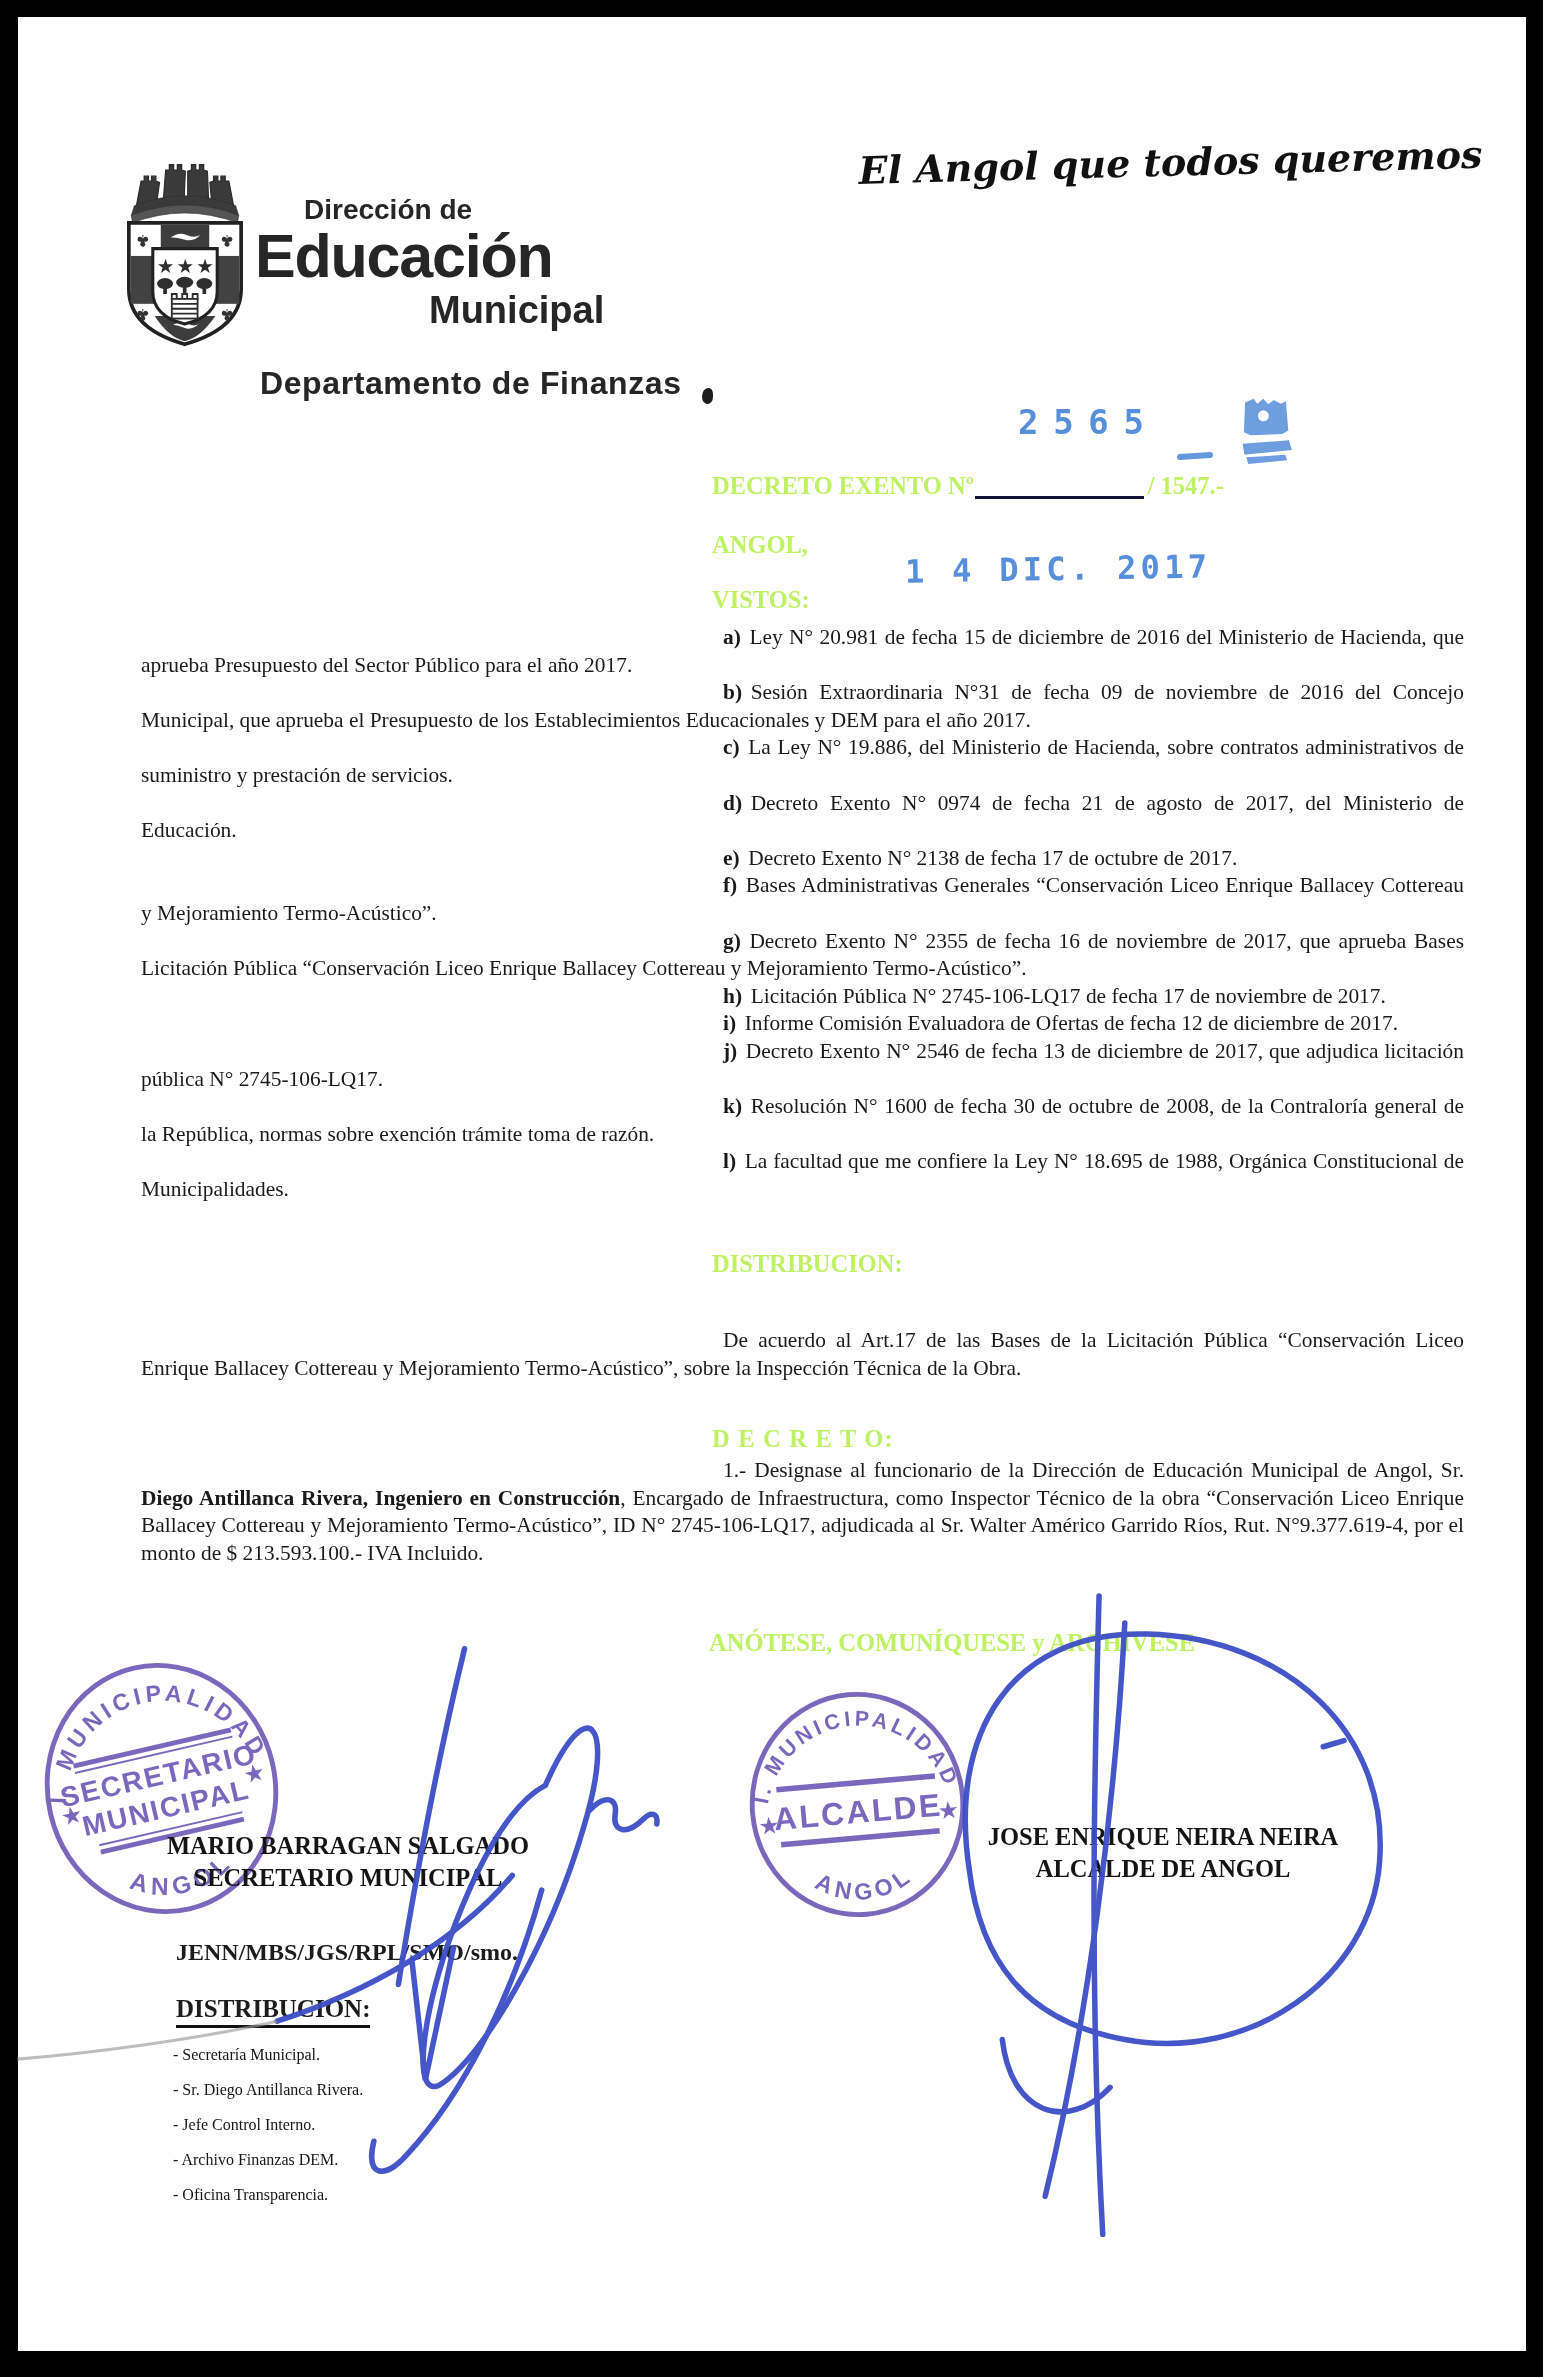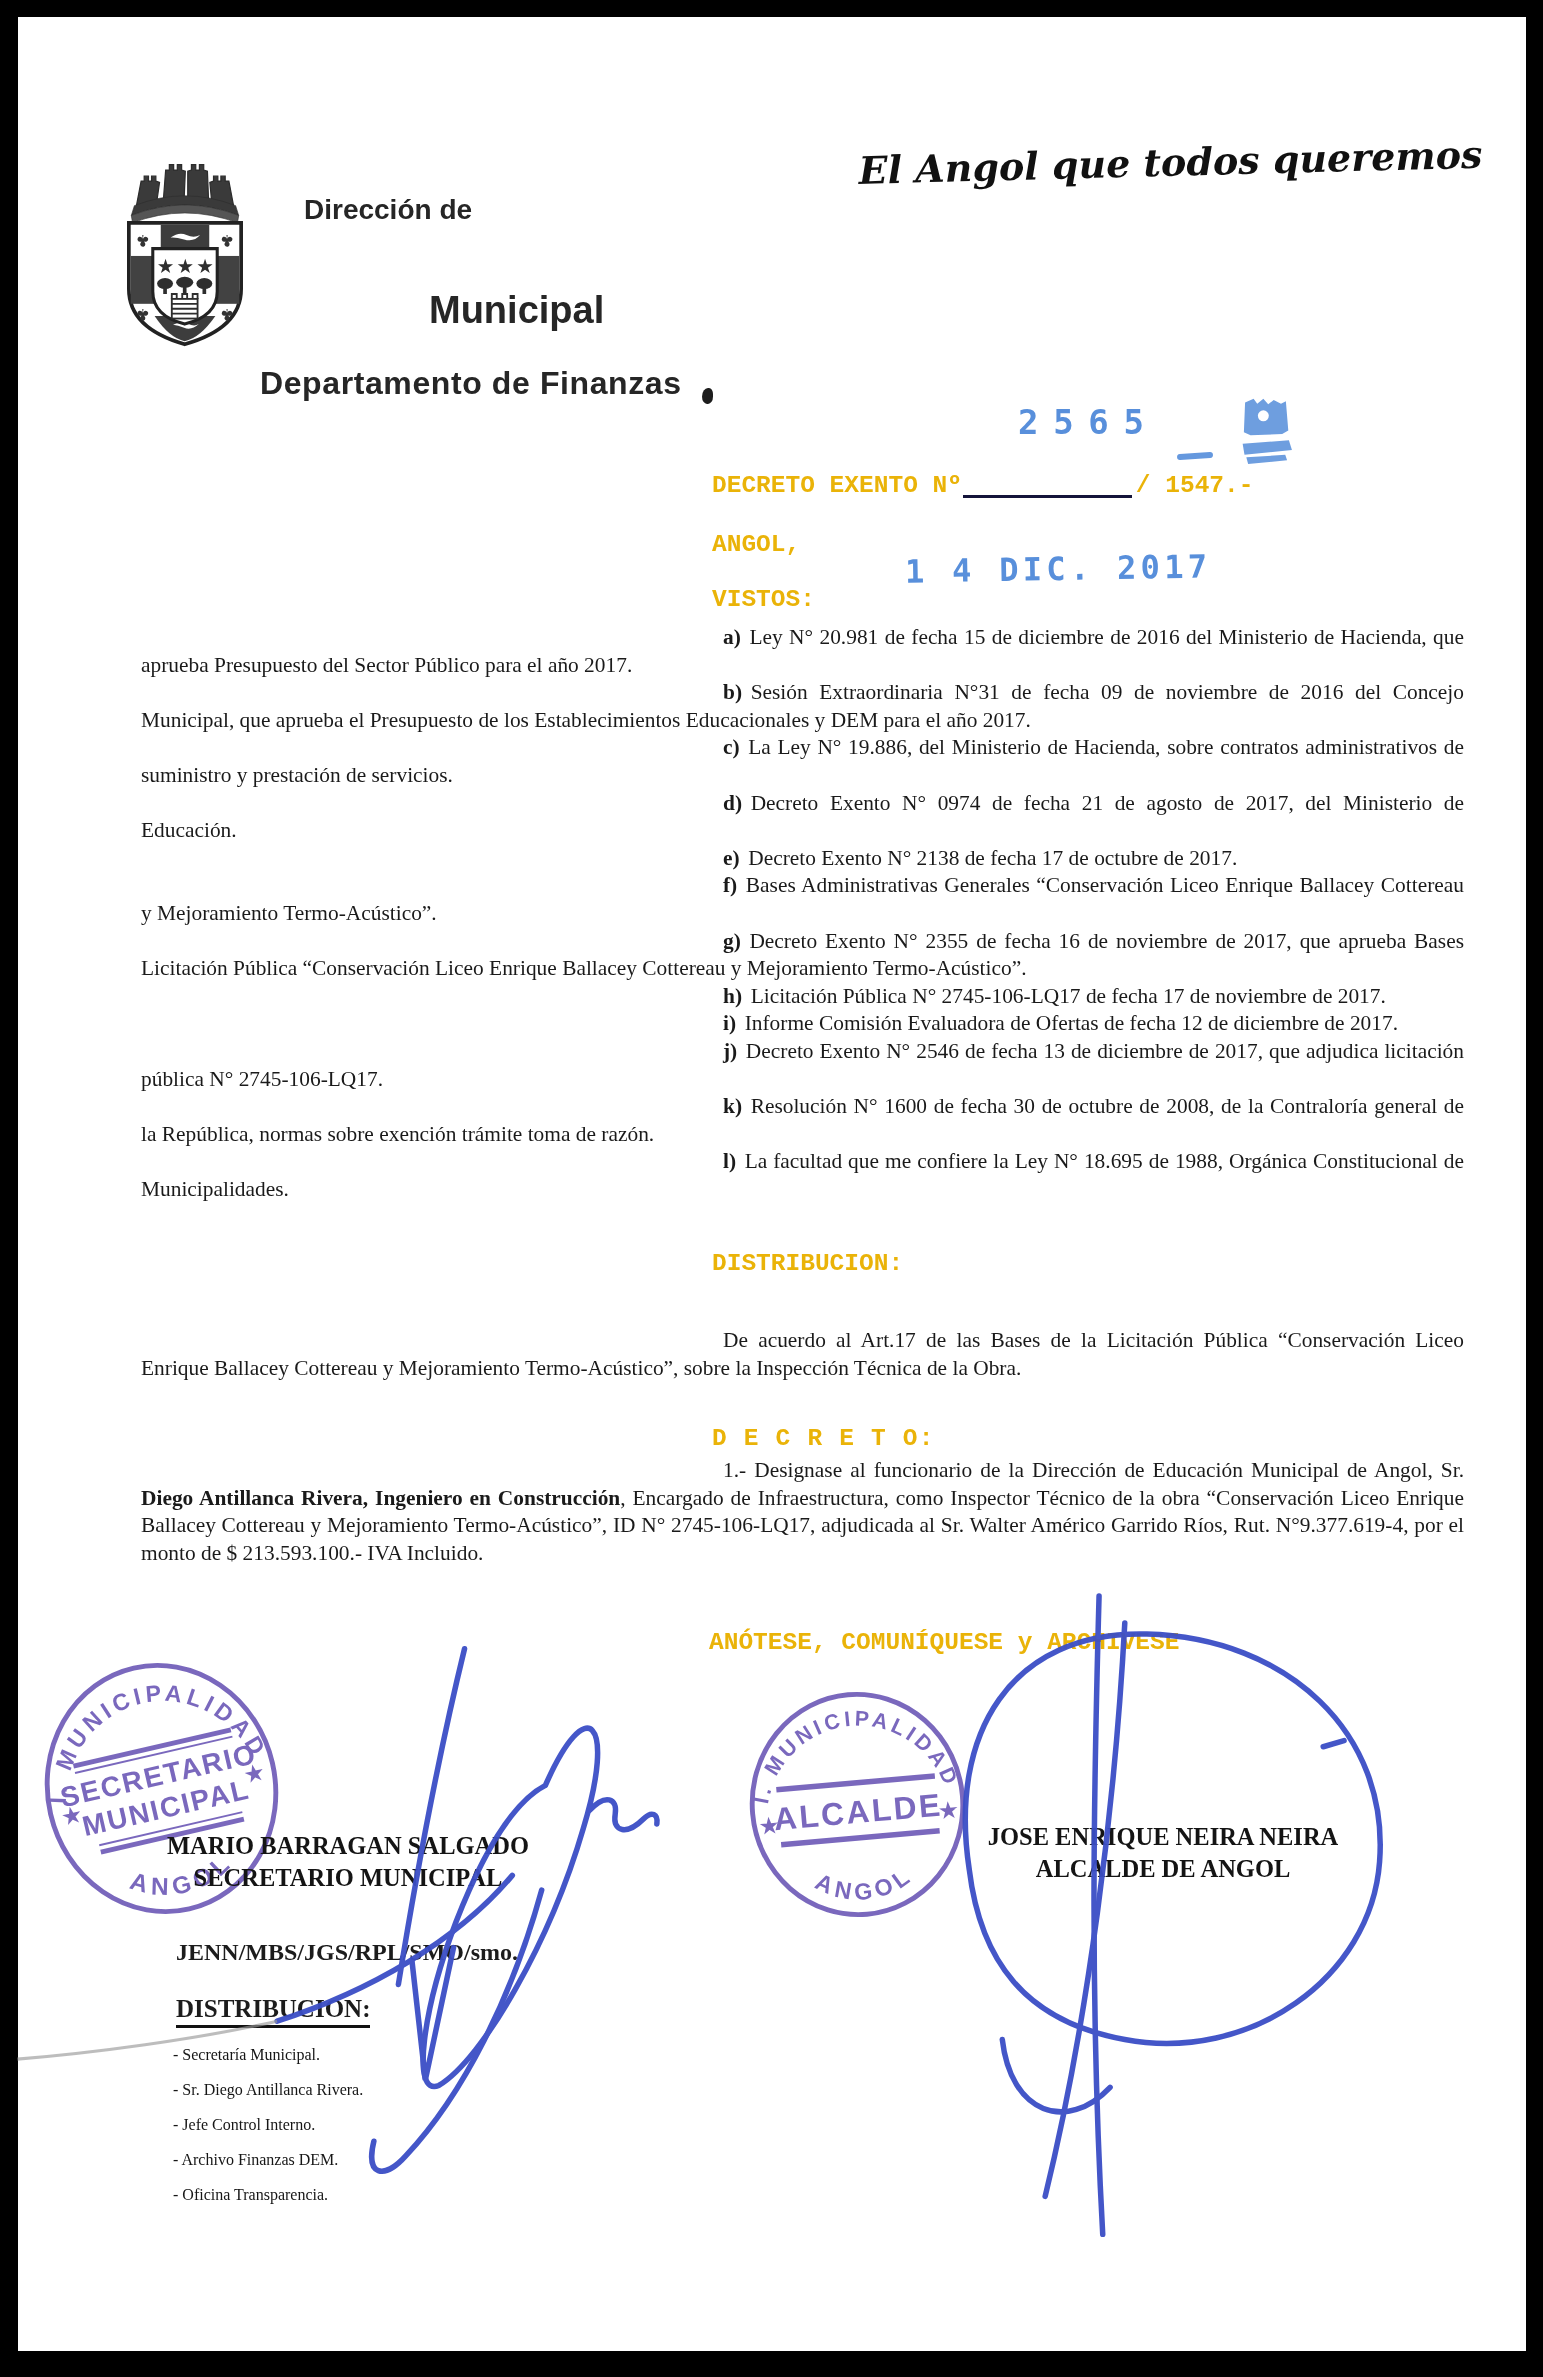--- a/index.html
+++ b/index.html
@@ -18,21 +18,21 @@
           transform:rotate(-1.5deg);transform-origin:left top;}
   
   .ink-blue{color:#4a86d8;font-family:"DejaVu Sans Mono",monospace;font-weight:bold;}
   .folio{left:1018px;top:402px;font-size:34px;letter-spacing:14.7px;opacity:.92;}
   .datestamp{left:905px;top:550px;font-size:32px;letter-spacing:4.3px;opacity:.92;
              transform:rotate(-1deg);white-space:nowrap;}
   .blue-dash{left:1177px;top:453px;width:36px;height:5.5px;background:#4a86d8;border-radius:3.1px;
              transform:rotate(-4deg);opacity:.85;}
   .artifact{left:702px;top:388px;width:11px;height:16px;background:#1d1d1d;border-radius:60% 40% 50% 50%;}
   
-  .h-serif{font-weight:bold;font-size:24.5px;color:#eab308;white-space:nowrap;font-family:Liberation Mono, monospace;}
+  .h-serif{font-weight:bold;font-size:24.5px;color:#bef264;white-space:nowrap;}
   .title-row{left:712px;top:472px;display:flex;align-items:flex-end;}
   .blank-line{display:inline-block;width:169px;border-bottom:3.1px solid #14143a;height:23px;margin:0 3.7px 1.2px 1.2px;}
   .angol{left:712px;top:531px;}
   .vistos{left:712px;top:586px;}
   .considerando{left:712px;top:1250px;}
   .decreto-h{left:712px;top:1425px;letter-spacing:1.2px;}
   .anotese{left:709px;top:1629px;}
   
   .parblock{left:141px;width:1323px;font-size:21.4px;line-height:27.6px;text-align:justify;color:#1a1a1a;}
   .parblock p{margin:0;text-indent:582px;}
@@ -105,20 +105,21 @@
       </g>
       <g stroke="#2e2e2e" stroke-width="3" fill="none">
         <rect x="86" y="228" width="42" height="32"></rect>
         <path d="M86 236 h42 M86 244 h42 M86 252 h42"></path>
         <path d="M86 228 v-8 h8 v8 M103 228 v-8 h8 v8 M120 228 v-8 h8 v8"></path>
       </g>
     </g>
   </svg>
 
   <div class="abs hdr-sans org1">Dirección de</div>
+  <div class="abs hdr-sans org2">Educación</div>
   <div class="abs hdr-sans org3">Municipal</div>
   <div class="abs hdr-sans dept">Departamento de Finanzas</div>
   <div class="abs slogan">El Angol que todos queremos</div>
 
   <div class="abs ink-blue folio">2565</div>
   <svg class="abs" style="left:1239px;top:396px;opacity:.8;" width="56" height="75" viewBox="0 0 92 122">
     <g fill="#4a86d8">
       <path d="M10 10 l14 -6 6 8 10 -8 8 9 9 -7 12 6 8 -4 4 48 -10 6 -52 2 -11 -5 Z"></path>
       <circle cx="40" cy="32" r="9" fill="#fff"></circle>
       <path d="M6 78 l76 -6 5 16 -78 8 Z"></path>

